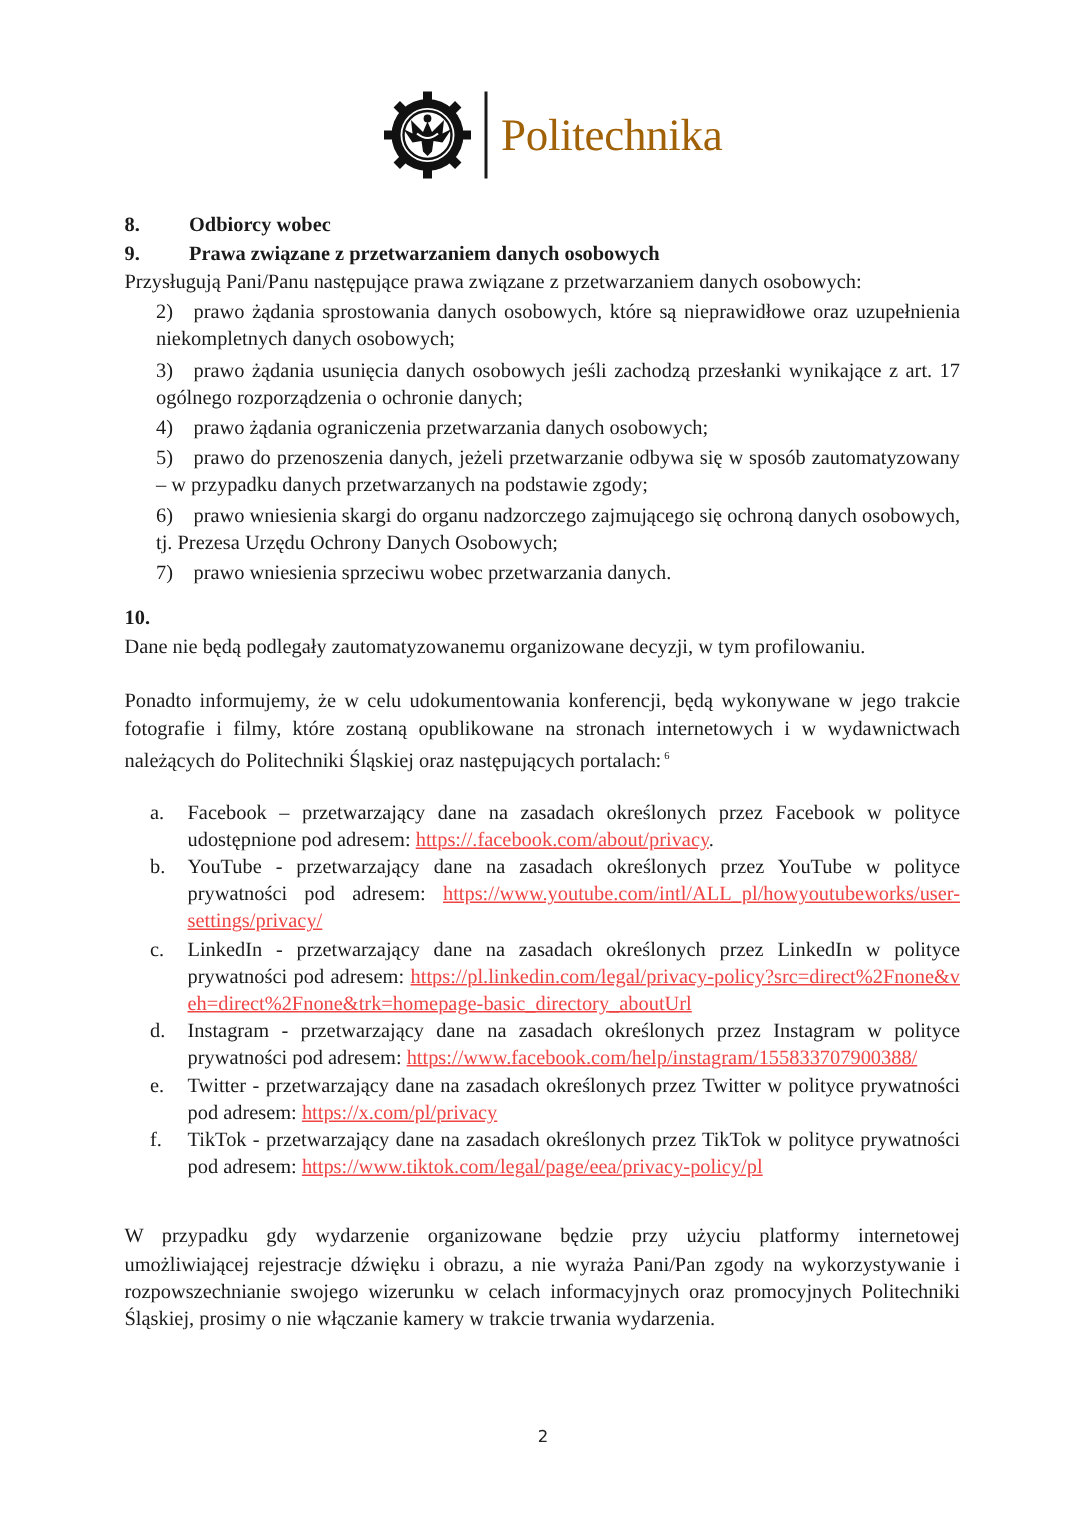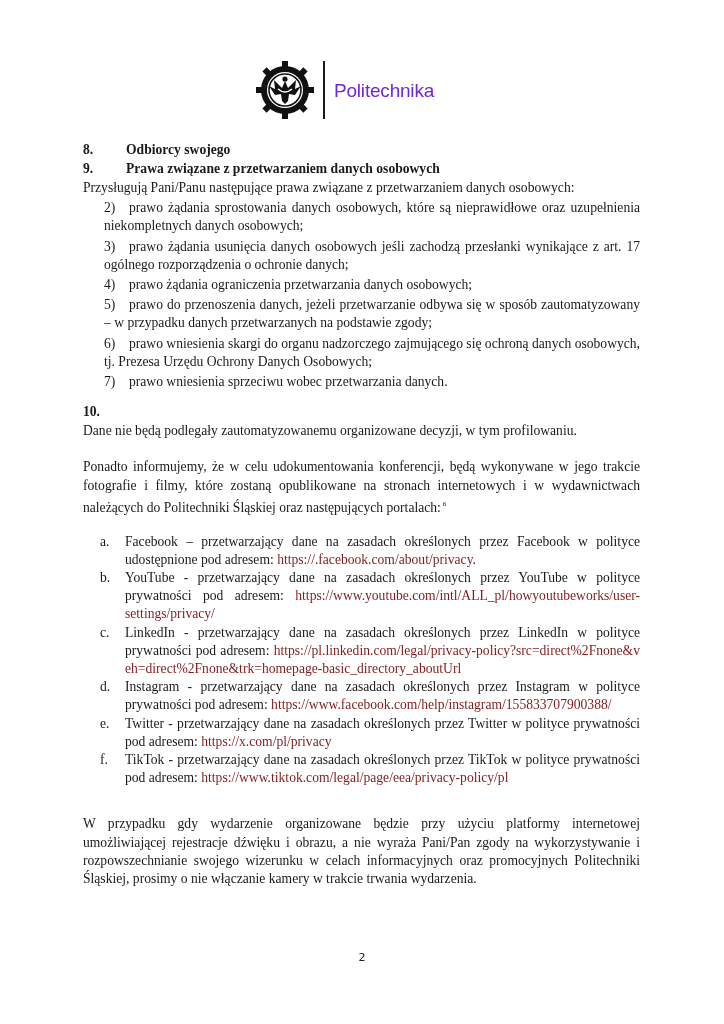--- a/index.html
+++ b/index.html
@@ -7,37 +7,37 @@
   .page {
     position: absolute; left: 0; top: 0; width: 724px; height: 1024px;
     background: #ffffff; color: #1a1a1a;
     font-family: "Liberation Serif", "DejaVu Serif", serif;
     font-size: 13.6px;
   }
   
   .logo { position: absolute; left: 255px; top: 58px; height: 64px; display: flex; align-items: center; }
   .logo-emblem { width: 60px; height: 60px; }
   .logo-divider { width: 2px; height: 58px; background: #1a1a1a; margin: 0 9px 0 8px; }
-  .logo-text { font-family: Liberation Sans, sans-serif; font-size: 19px; line-height: 25px; color: #6d28d9; letter-spacing: -0.2px; }
+  .logo-text { font-family: Liberation Serif, serif; font-size: 30px; line-height: 25px; color: #a16207; letter-spacing: -0.2px; }
   .logo-text span { display: block; }
 
   .content { position: absolute; left: 83px; top: 141px; width: 557px; line-height: 18.2px; }
   .heading { font-weight: bold; display: flex; height: 19px; }
   .heading .num { width: 43px; }
   .p { text-align: justify; }
   .p-last { text-align-last: left; }
   .nlist { margin: 0; padding: 0; list-style: none; }
   .nlist li { text-indent: 0; margin-top: 2px; text-align: justify; }
   .nlist .first { padding-left: 21px; }
   .nlist .n { display: inline-block; width: 25px; }
   .gap { height: 16px; }
   .alist { margin: 0; padding: 0 0 0 42px; list-style: none; }
   .alist li { position: relative; text-align: justify; }
   .alist .l { position: absolute; left: -25px; }
-  a.link { color: #7f1d1d; }
+  a.link { color: #ef4444; text-decoration: underline; }
   .sup { font-size: 7px; vertical-align: super; margin-left: 2px; }
   .footer-num { position: absolute; left: 0; width: 724px; top: 951px; text-align: center; font-family: "DejaVu Sans", "Liberation Sans", sans-serif; font-size: 11px; color: #222; }
 </style>
 </head>
 <body>
 
 <div class="page">
 
   <div class="logo">
     <svg class="logo-emblem" viewBox="0 0 60 60">
@@ -65,21 +65,21 @@
     <div class="logo-divider"></div>
     <div class="logo-text">
       <span>Politechnika</span>
     </div>
   </div>
 
   <div class="content">
 
     <div class="heading">
       <span class="num">8.</span>
-      <span>Odbiorcy swojego</span>
+      <span>Odbiorcy wobec</span>
     </div>
 
     <div class="heading">
       <span class="num">9.</span>
       <span>Prawa związane z przetwarzaniem danych osobowych</span>
     </div>
     <div class="p">Przysługują Pani/Panu następujące prawa związane z przetwarzaniem danych osobowych:</div>
     <ul class="nlist">
       <li class="first p-last"><span class="n">2)</span><span>prawo żądania sprostowania danych osobowych, które są nieprawidłowe oraz uzupełnienia niekompletnych danych osobowych;</span></li>
       <li class="first p-last"><span class="n">3)</span><span>prawo żądania usunięcia danych osobowych jeśli zachodzą przesłanki wynikające z art. 17 ogólnego rozporządzenia o ochronie danych;</span></li>

